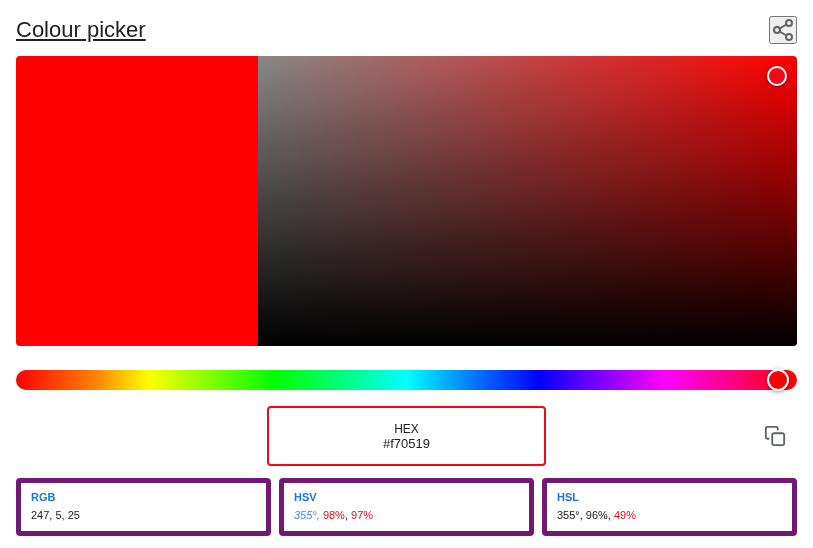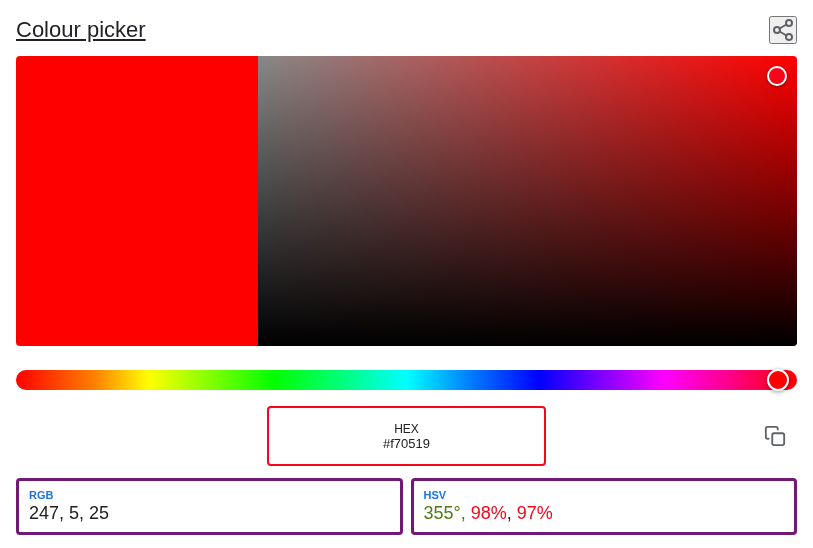--- a/index.html
+++ b/index.html
@@ -181,35 +181,35 @@
 
     
     .color-values-row {
       display: flex;
       gap: 8px;
       margin-top: 4px;
     }
 
     .color-value-box {
       flex: 1;
-      border: 3px solid #701a75;
+      border: 5px solid #701a75;
       border-radius: 4px;
       padding: 8px 10px;
     }
 
     .cv-label {
       font-size: 11px;
       font-weight: 600;
       color: #1a73e8;
       display: block;
       margin-bottom: 2px;
     }
 
     .cv-value {
-      font-size: 18px;
+      font-size: 11px;
       color: #202124;
       margin-top: 24px;
     }
   </style>
 </head>
 <body>
 
 <div class="header">
   <span class="title">Colour picker</span>
   <button class="share-icon" title="Share">
@@ -257,15 +257,21 @@
   </div>
 </div>
 
 <div class="color-values-row">
   <div class="color-value-box">
     <span class="cv-label">RGB</span>
     <span class="cv-value">247, 5, 25</span>
   </div>
   <div class="color-value-box">
     <span class="cv-label">HSV</span>
-    <span class="cv-value"><span style="color:#4d7c0f;">355°, </span><span style="color:#f70519;">98%</span><span style="color:#202124;">, </span><span style="color:#f70519;">97%</span></span>
+    <span class="cv-value"><span style="color:#3b82f6;font-style:italic;">355°, </span><span style="color:#f70519;">98%</span><span style="color:#202124;">, </span><span style="color:#f70519;">97%</span></span>
+  </div>
+  <div class="color-value-box">
+    <span class="cv-label">HSL</span>
+    <span class="cv-value">
+      <span style="color:#202124;">355°, 96%, </span><span style="color:#f70519;">49%</span>
+    </span>
   </div>
 </div>
 
 </body></html>

